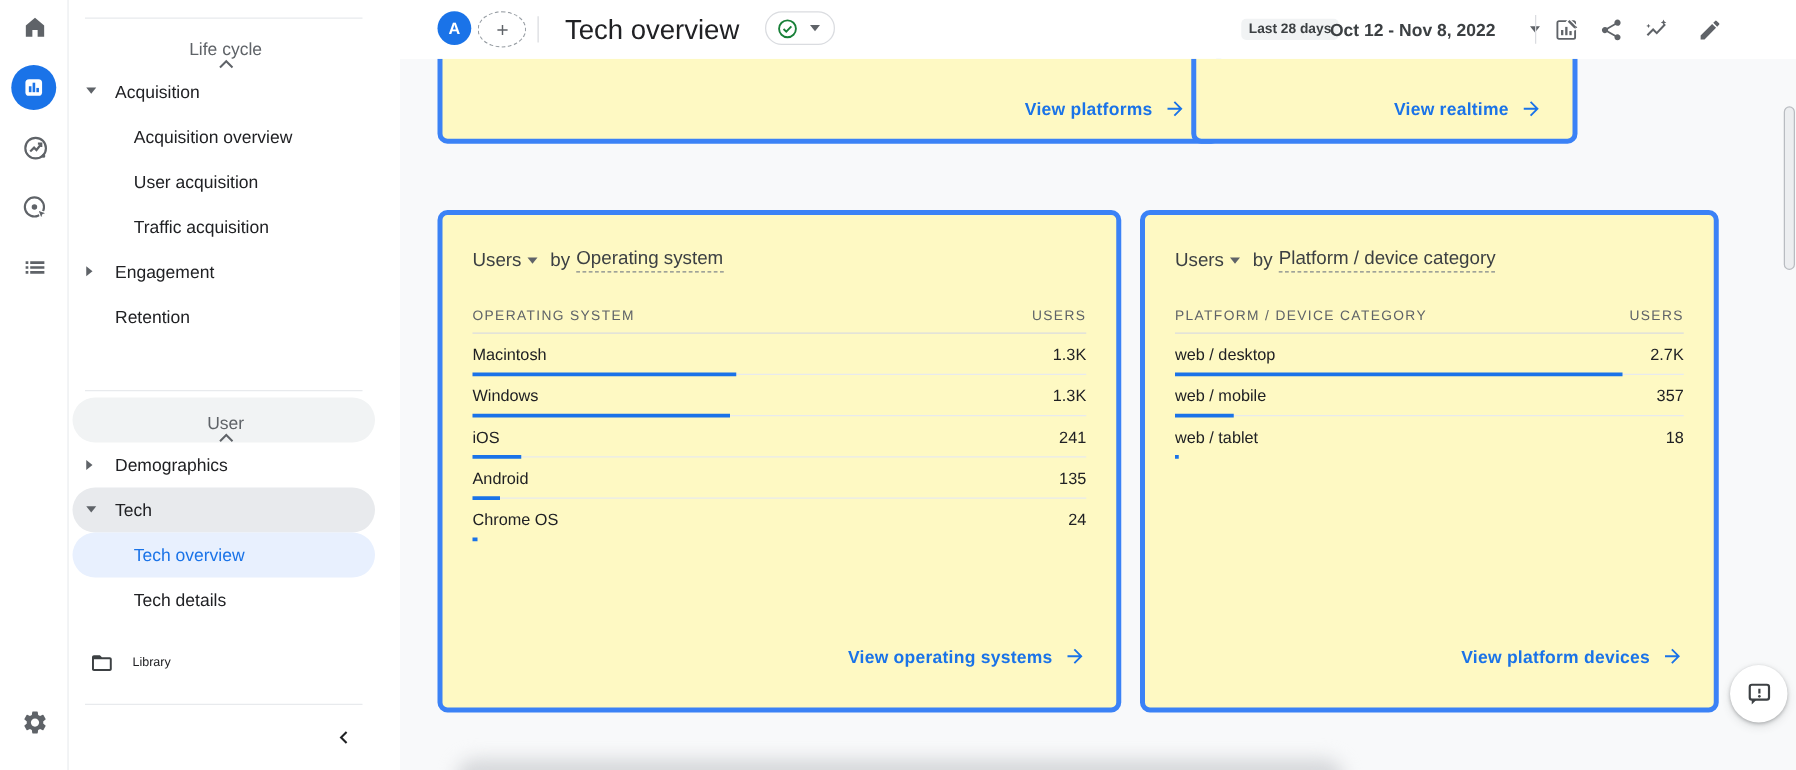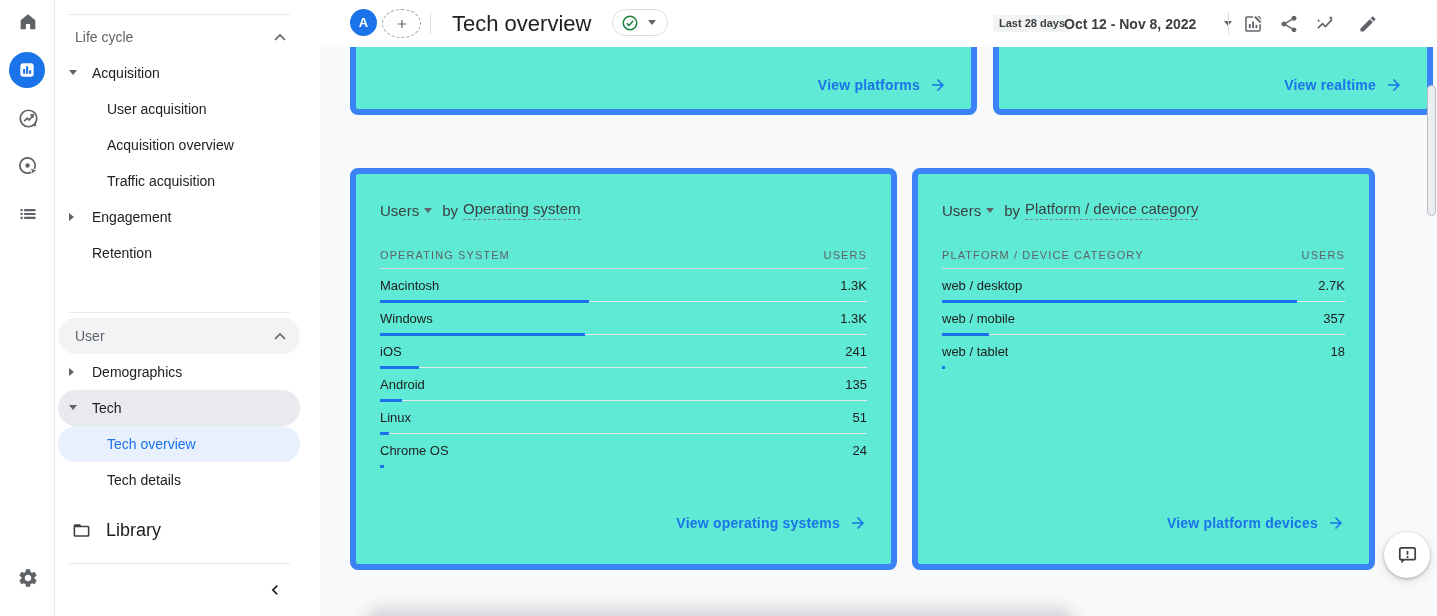--- a/index.html
+++ b/index.html
@@ -2,23 +2,23 @@
 <html><head>
 <meta charset="utf-8">
 <style>
   html,body{margin:0;padding:0;}
   .app{position:relative;width:1437px;height:616px;overflow:hidden;background:#fff;
        font-family:"Liberation Sans","DejaVu Sans",sans-serif;color:#202124;}
 
   
   .content{position:absolute;left:320px;top:47px;width:1117px;height:569px;
            background:#f8f9fa;overflow:hidden;}
-  .card{position:absolute;background:#5eead4;border:6px solid #3b82f6;border-radius:8px;box-sizing:border-box;}
+  .card{position:absolute;background:#fef9c3;border:4px solid #3b82f6;border-radius:8px;box-sizing:border-box;}
   .card-top-left{left:30px;top:-27px;width:627px;height:95px;}
-  .card-top-right{left:673px;top:-27px;width:440px;height:95px;}
+  .card-top-right{left:633px;top:-27px;width:309px;height:95px;}
   .card-os{left:30px;top:121px;width:547px;height:402px;}
   .card-platform{left:592px;top:121px;width:463px;height:402px;}
 
   .card-link{position:absolute;right:24px;bottom:32px;display:flex;align-items:center;gap:9px;
              color:#1a73e8;font-size:14px;font-weight:600;letter-spacing:.2px;cursor:pointer;text-decoration:none;}
   .card-top-left .card-link,.card-top-right .card-link{bottom:15px;}
 
   .card-head{position:absolute;left:24px;top:26px;display:flex;align-items:center;font-size:15px;color:#3c4043;}
   .card-head .metric{margin-right:5px;cursor:pointer;}
   .caret{display:inline-block;width:0;height:0;border-left:4px solid transparent;
@@ -72,38 +72,38 @@
   .r-reports{position:absolute;left:9px;top:52px;width:36px;height:36px;border-radius:50%;
              background:#1a73e8;border:none;padding:0;cursor:pointer;
              display:flex;align-items:center;justify-content:center;}
 
   
   .sidebar{position:absolute;left:55px;top:0;width:265px;height:616px;background:#fff;z-index:5;}
   .sb-divider{position:absolute;left:13px;width:222px;height:1px;background:#e8eaed;}
   .d1{top:14px}.d2{top:312px}.d3{top:563px}
   .nav-sec{position:absolute;left:3px;width:242px;}
   .sec-0{top:19px}.sec-1{top:318px}
-  .nav-header{height:36px;display:flex;align-items:center;justify-content:space-between;
-              padding:0 14px 0 17px;border-radius:18px;cursor:pointer;}
+  .nav-header{height:36px;display:flex;align-items:center;justify-content:flex-end;
+              padding:0 14px 0 17px;border-radius:18px;cursor:pointer;flex-direction:column;}
   .pill-gray{background:#f1f3f4;}
   .nav-header-label{font-size:14px;color:#5f6368;}
   .nav-item{position:relative;height:36px;display:flex;align-items:center;border-radius:18px;
             font-size:14px;color:#202124;cursor:pointer;}
   .nav-item.lvl1{padding-left:34px;}
   .nav-item.lvl2{padding-left:49px;}
   .nav-item.gray{background:#e8eaed;}
   .nav-item.sel{background:#e8f0fe;color:#1a73e8;font-weight:500;}
   .exp{position:absolute;left:11px;top:50%;width:0;height:0;}
   .exp.open{margin-top:-3px;border-left:4px solid transparent;border-right:4px solid transparent;
             border-top:5px solid #5f6368;}
   .exp.closed{margin-top:-4px;border-top:4px solid transparent;border-bottom:4px solid transparent;
               border-left:5px solid #5f6368;}
   .lib-row{position:absolute;left:3px;top:512px;width:242px;height:36px;display:flex;
            align-items:center;gap:15px;padding-left:14px;box-sizing:border-box;border-radius:18px;
-           font-size:18px;color:#202124;cursor:pointer;}
+           font-size:10px;color:#202124;cursor:pointer;}
   .collapse-btn{position:absolute;left:206px;top:577px;width:28px;height:28px;border:none;
                 background:transparent;padding:0;cursor:pointer;}
 
   
   .scroll-thumb{position:absolute;right:1px;top:85px;width:9px;height:131px;background:#eceef0;
                 border:1px solid #b9bcc1;border-radius:5px;z-index:6;cursor:pointer;box-sizing:border-box;}
   .feedback-btn{position:absolute;left:1384px;top:532px;width:46px;height:46px;border-radius:50%;
                 background:#fff;border:none;z-index:7;cursor:pointer;
                 box-shadow:0 1px 3px rgba(60,64,67,.35),0 3px 8px rgba(60,64,67,.15);
                 display:flex;align-items:center;justify-content:center;}
@@ -159,25 +159,20 @@
             <div class="t-row">
               <span class="t-label">iOS</span>
               <span class="t-value">241</span>
               <span class="t-bar" style="width: 8%;"></span>
             </div>
             <div class="t-row">
               <span class="t-label">Android</span>
               <span class="t-value">135</span>
               <span class="t-bar" style="width: 4.5%;"></span>
             </div>
-            <div class="t-row">
-              <span class="t-label">Linux</span>
-              <span class="t-value">51</span>
-              <span class="t-bar" style="width: 1.8%;"></span>
-            </div>
             <div class="t-row last">
               <span class="t-label">Chrome OS</span>
               <span class="t-value">24</span>
               <span class="t-bar" style="width: 0.9%;"></span>
             </div>
           </div>
       </div>
       <a class="card-link">
         <span>View operating systems</span>
         <svg width="18" height="18" viewBox="0 0 24 24" fill="#1a73e8">
@@ -331,24 +326,24 @@
         <svg width="12" height="8" viewBox="0 0 12 8">
             <path d="M1 7l5-5 5 5" stroke="#5f6368" stroke-width="1.6" fill="none"></path>
           </svg>
       </div>
       <div class="nav-items">
           <div class="nav-item lvl1">
             <span class="exp open"></span>
             <span>Acquisition</span>
           </div>
           <div class="nav-item lvl2">
+            <span>Acquisition overview</span>
+          </div>
+          <div class="nav-item lvl2">
             <span>User acquisition</span>
-          </div>
-          <div class="nav-item lvl2">
-            <span>Acquisition overview</span>
           </div>
           <div class="nav-item lvl2">
             <span>Traffic acquisition</span>
           </div>
           <div class="nav-item lvl1">
             <span class="exp closed"></span>
             <span>Engagement</span>
           </div>
           <div class="nav-item lvl1">
             <span>Retention</span>

